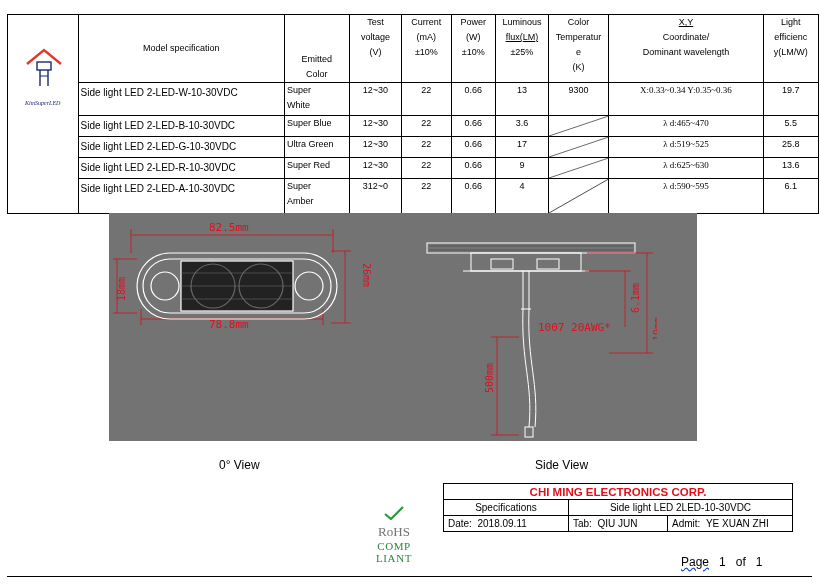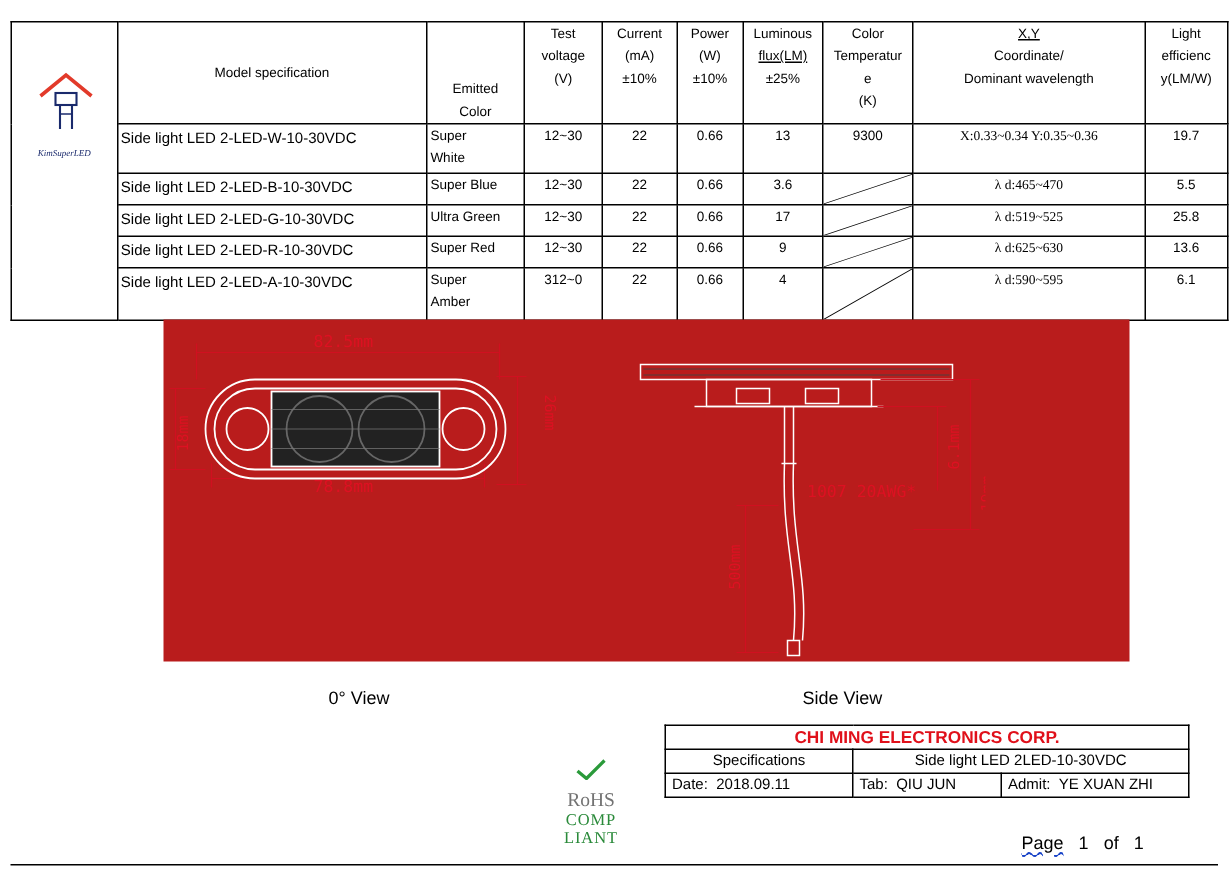--- a/index.html
+++ b/index.html
@@ -17,21 +17,21 @@
   .spec .row1 td { height:30px; }
   .spec .row5 td { height:32px; }
   .spec .ser { font-family:"Liberation Serif", serif; font-size:9px; }
   .diag { position:relative; }
   .diag svg { position:absolute; left:0; top:0; width:100%; height:100%; }
 
   .logo-cell { position:relative; text-align:center; }
   .logo-text { position:absolute; left:0; right:0; top:81px; font-family:"Liberation Serif", serif; font-size:6px; font-style:italic; color:#1a2a6c; text-align:center; }
 
   
-  #drawing { position:absolute; left:109px; top:213px; width:644px; height:228px; background:#b91c1c; }
+  #drawing { position:absolute; left:109px; top:213px; width:588px; height:228px; background:#737373; }
   .dim { font-family:"DejaVu Sans Mono", monospace; fill:#d12; }
 
   .view-label { position:absolute; font-size:12px; }
 
   
   .tb { position:absolute; left:443px; top:483px; border-collapse:collapse; font-size:10px; }
   .tb td { border:1px solid #000; height:15px; padding:0 4px; }
   .tb .corp { color:#e0101a; font-weight:bold; font-size:11.5px; text-align:center; }
 
   .rohs { position:absolute; left:362px; top:506px; width:64px; text-align:center; }

